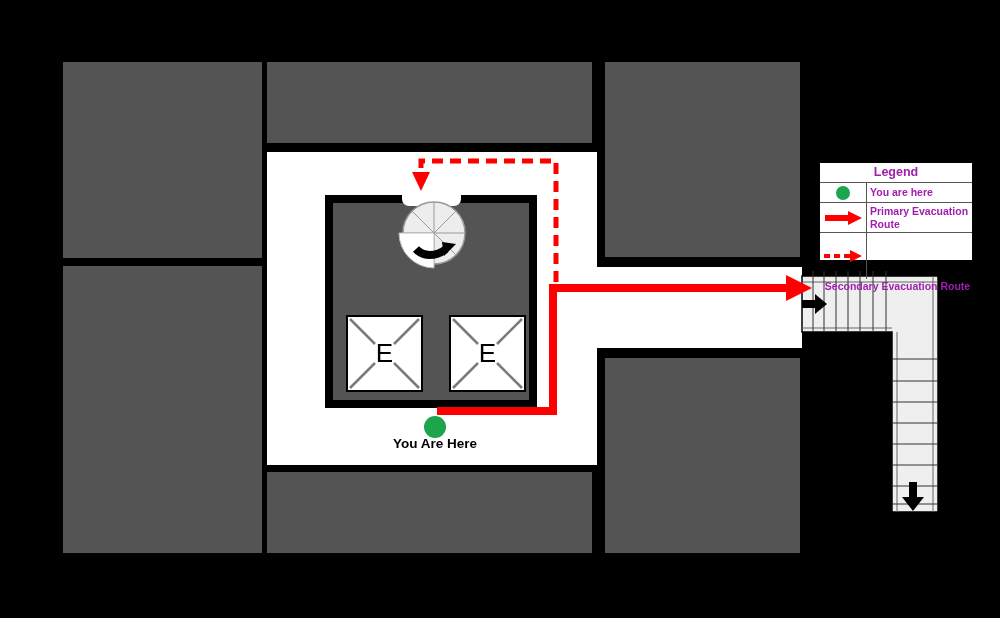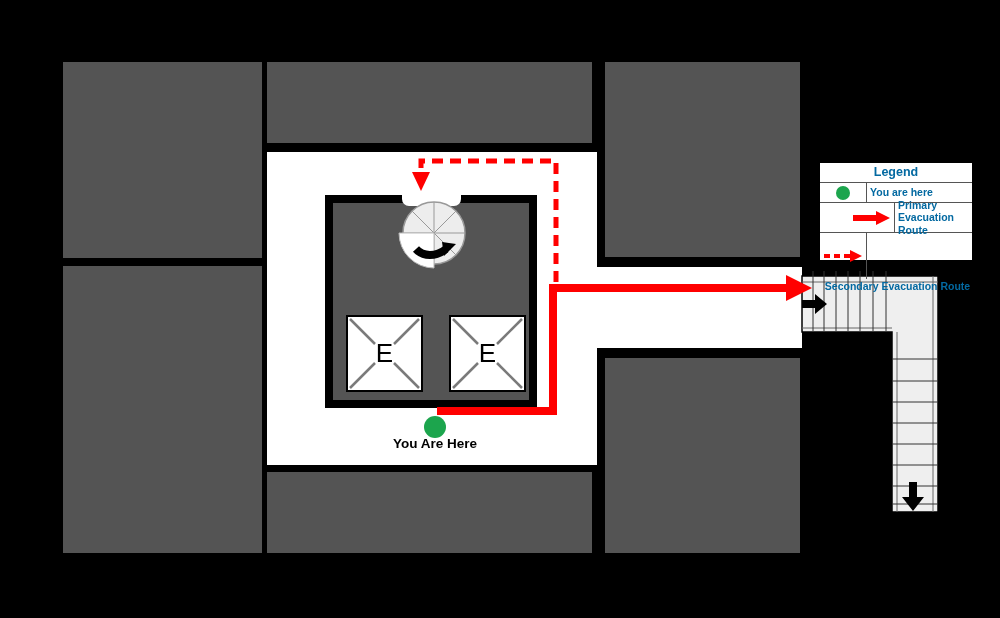--- a/index.html
+++ b/index.html
@@ -27,37 +27,37 @@
   #elev2{left:449px;top:315px;}
   .here-dot{position:absolute;left:424px;top:416px;width:22px;height:22px;border-radius:50%;background:#1CA54D;}
   .here-label{
     position:absolute;left:355px;top:436px;width:160px;text-align:center;
     font-weight:bold;font-size:13.5px;color:#000;
   }
   .overlay{position:absolute;left:0;top:0;width:1000px;height:618px;pointer-events:none;}
   
   .legend{
     position:absolute;left:818px;top:161px;width:156px;height:101px;background:#fff;
-    border:2px solid #000;box-sizing:border-box;color:#0369a1;
+    border:2px solid #000;box-sizing:border-box;color:#a21caf;
   }
   .legend-title{
     height:19px;line-height:19px;text-align:center;font-weight:bold;font-size:12.5px;
     border-bottom:1px solid #555;
   }
   .legend-row{display:flex;border-bottom:1px solid #555;align-items:center;}
   .legend-row:last-child{border-bottom:none;}
   .legend-icon{
     width:46px;flex:0 0 46px;align-self:stretch;border-right:1px solid #555;
     display:flex;align-items:center;justify-content:center;
   }
   .legend-text{
     flex:1;padding:1px 0 1px 3px;font-weight:bold;font-size:10.5px;line-height:1.18;
   }
   .lrow1{height:19px;}
-  .lrow2{height:29px;padding-left:28px;}
+  .lrow2{height:29px;}
   .lrow3{height:30px;flex-direction:column;}
   .legend-dot{width:14px;height:14px;border-radius:50%;background:#1CA54D;}
 </style>
 </head>
 <body>
 
 <div id="stage">
 
   <div class="corridor" style="left:267px;top:152px;width:330px;height:313px;"></div>
   <div class="corridor" style="left:597px;top:267px;width:205px;height:81px;"></div>

